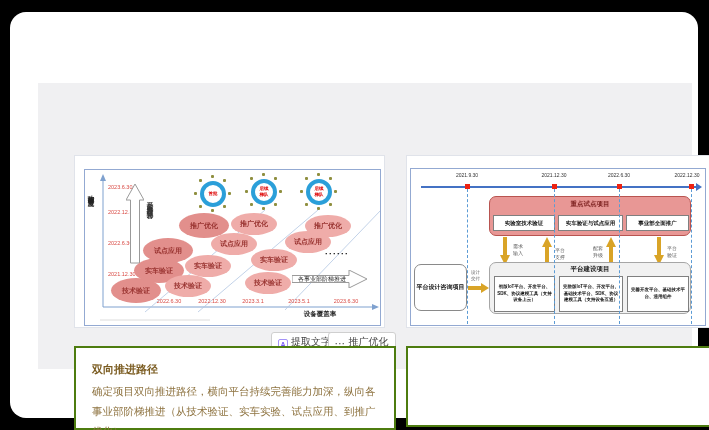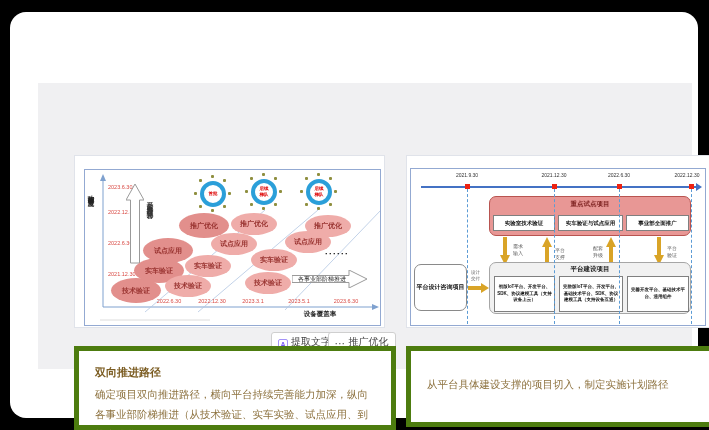--- a/index.html
+++ b/index.html
@@ -50,21 +50,21 @@
   .designbox{position:absolute;left:3px;top:95px;width:53px;height:47px;background:#fff;border:1px solid #8a8a8a;border-radius:7px;display:flex;align-items:center;justify-content:center;font-size:6px;font-weight:bold;color:#111;white-space:nowrap;}
   .design-label{position:absolute;left:59px;top:101px;width:11px;font-size:4.5px;color:#555;line-height:1.3;word-break:break-all;text-align:center;}
   .absvg{position:absolute;}
 
   
   .hoverbtn{position:absolute;top:249px;height:18px;display:inline-flex;align-items:flex-end;gap:3px;background:#fff;border:1px solid #cfcfcf;border-radius:3px;padding:0 6px;font-size:10px;color:#444;cursor:pointer;}
   .scan-ic{display:inline-flex;align-items:center;justify-content:center;width:10px;height:10px;border:1px solid #a493f8;border-radius:2px;color:#7a5af5;font-size:7px;font-weight:bold;}
   .more-ic{color:#666;font-size:9px;font-weight:bold;letter-spacing:0.5px;line-height:1;}
 
   
-  .tbox{position:absolute;background:#fff;border:5px solid #4d7c0f;padding:14px 16px 0 16px;}
+  .tbox{position:absolute;background:#fff;border:2px solid #4d7c0f;padding:14px 16px 0 16px;}
   .tbox.left{left:36px;top:263px;width:322px;height:84px;}
   .tbox.right{left:368px;top:263px;width:315px;height:81px;padding-top:24px;}
   .tbox h3{margin:0 0 5px 0;font-size:11px;color:#7b5c21;}
   .tbox p{margin:0;font-size:10.5px;color:#8e7340;line-height:1.9;}
 </style>
 </head>
 <body>
 
 <div class="stage">
   <div class="window">
@@ -228,18 +228,17 @@
       <div class="hoverbtn" style="left:290px">
         <span class="more-ic">···</span>
         <span>推广优化</span>
       </div>
 
       <div class="tbox left">
         <h3>双向推进路径</h3>
         <p>确定项目双向推进路径，横向平台持续完善能力加深，纵向各事业部阶梯推进（从技术验证、实车实验、试点应用、到推广优化）</p>
       </div>
       <div class="tbox right">
-        <p>从平台具体建设支撑的项目切入，制定实施计划路径</p>
       </div>
 
     </div>
   </div>
 </div>
 
 </body></html>

